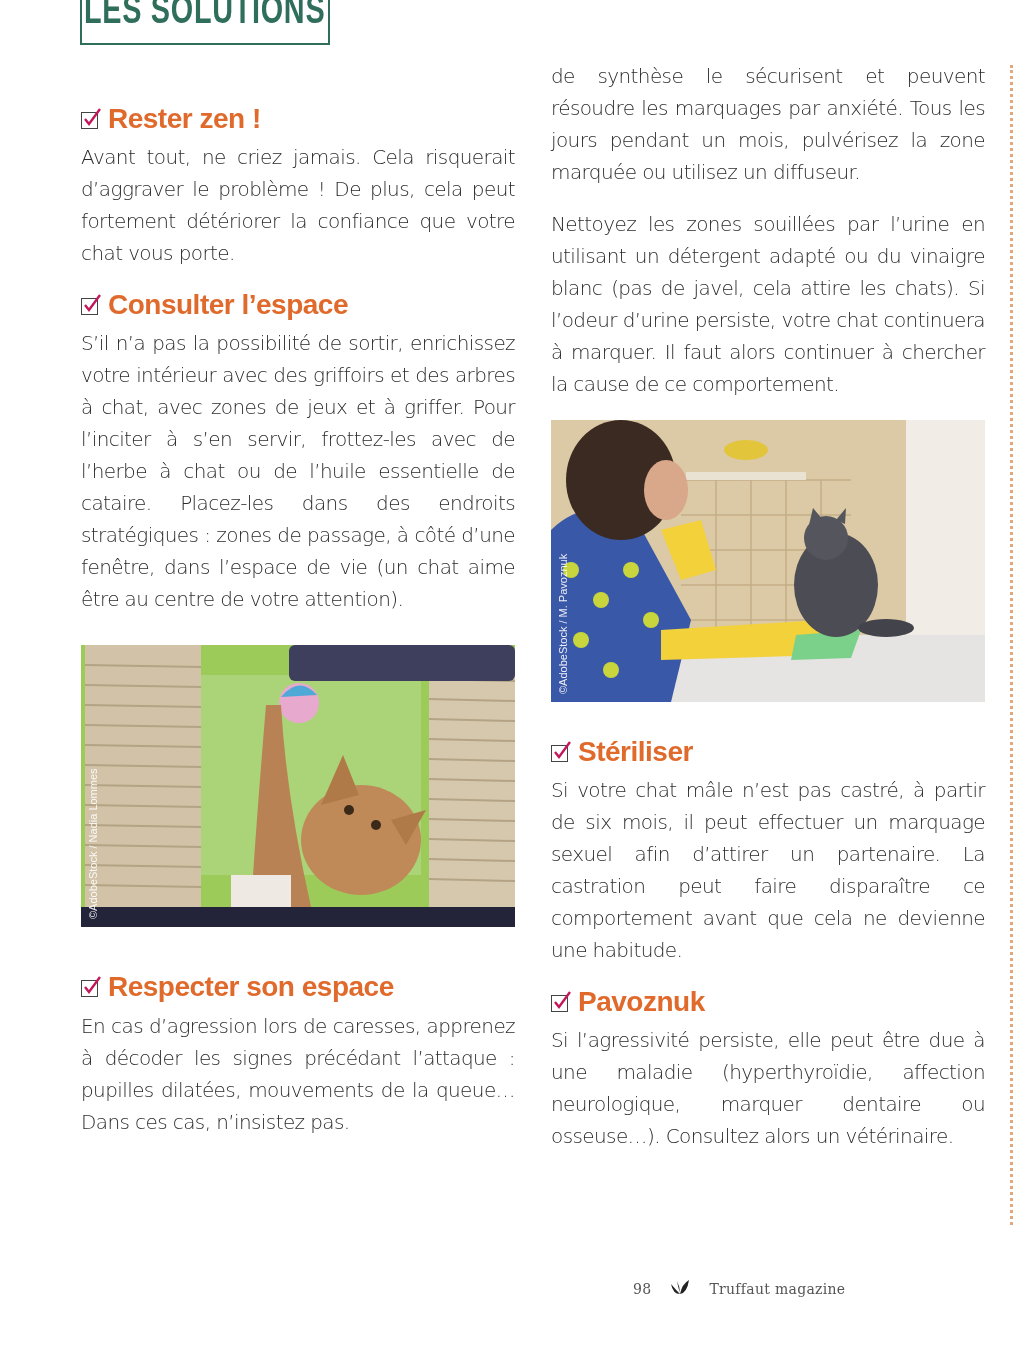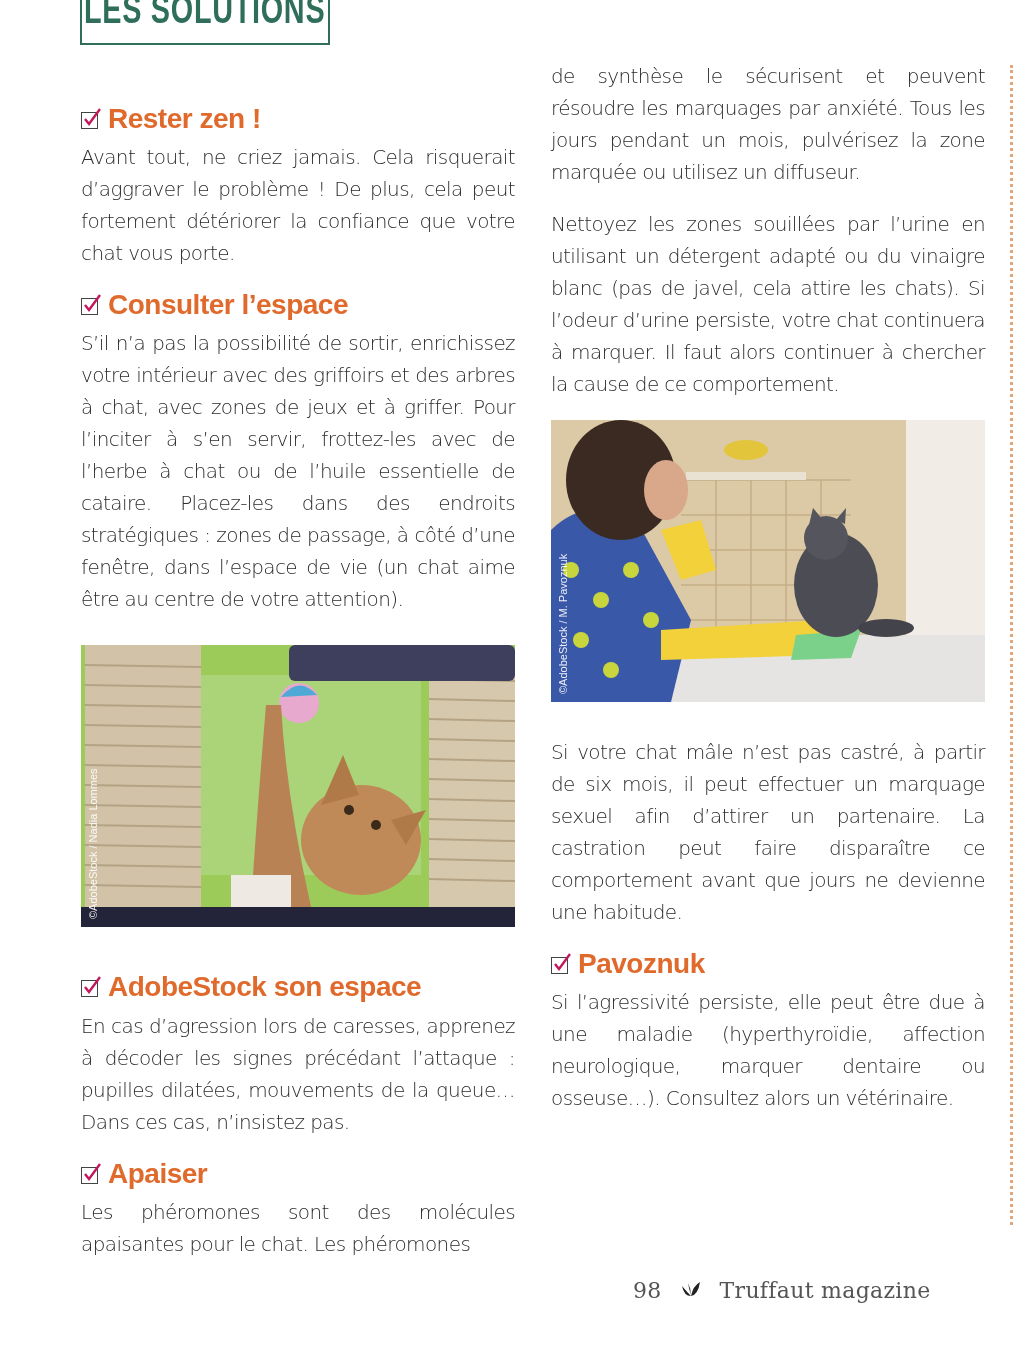--- a/index.html
+++ b/index.html
@@ -51,21 +51,21 @@
   .photo-kitten { width: 434px; height: 282px; margin: 30px 0 44px 0;
     background: linear-gradient(90deg, #8fbf4a 0%, #a7d06a 40%, #7eb34a 100%); }
   .photo-cleaning { width: 434px; height: 282px; margin: 14px 0 34px 0;
     background: #d9c6a4; }
   .dotted-rule {
     position: absolute; left: 1010px; top: 65px; height: 1160px; width: 0;
     border-left: 3px dotted #e2a77d;
   }
   .footer {
     position: absolute; left: 633px; top: 1278px;
-    font-family: "DejaVu Serif", serif; font-size: 22px; color: #555;
+    font-family: "DejaVu Serif", serif; font-size: 14px; color: #555;
     display: flex; align-items: center; gap: 18px; letter-spacing: 0.3px;
   }
 </style>
 </head>
 <body>
 
 <div class="title-box">
   <span class="title-text">LES SOLUTIONS</span>
 </div>
 
@@ -143,36 +143,25 @@
     <span class="photo-credit">©AdobeStock / Nadia Lommes</span>
   </div>
 
   <div class="section">
     <div class="section-head">
       <span class="check">
         <svg width="22" height="22" viewBox="0 0 22 22">
             <path d="M4 12 L8 17 L19 2" fill="none" stroke="#c2185b" stroke-width="2.4"></path>
           </svg>
       </span>
-      <span class="section-title">AdobeStock son espace</span>
+      <span class="section-title">Respecter son espace</span>
     </div>
     <p class="body-text">En cas d’agression lors de caresses, apprenez à décoder les signes précédant l’attaque : pupilles dilatées, mouvements de la queue… Dans ces cas, n’insistez pas.</p>
   </div>
 
-  <div class="section">
-    <div class="section-head">
-      <span class="check">
-        <svg width="22" height="22" viewBox="0 0 22 22">
-            <path d="M4 12 L8 17 L19 2" fill="none" stroke="#c2185b" stroke-width="2.4"></path>
-          </svg>
-      </span>
-      <span class="section-title">Apaiser</span>
-    </div>
-    <p class="body-text">Les phéromones sont des molécules apaisantes pour le chat. Les phéromones</p>
-  </div>
 </div>
 
 <div class="col right">
   <div class="section">
     <p class="body-text">de synthèse le sécurisent et peuvent résoudre les marquages par anxiété. Tous les jours pendant un mois, pulvérisez la zone marquée ou utilisez un diffuseur.</p>
   </div>
 
   <div class="section">
     <p class="body-text">Nettoyez les zones souillées par l’urine en utilisant un détergent adapté ou du vinaigre blanc (pas de javel, cela attire les chats). Si l’odeur d’urine persiste, votre chat continuera à marquer. Il faut alors continuer à chercher la cause de ce comportement.</p>
   </div>
@@ -212,21 +201,29 @@
       <ellipse cx="285" cy="165" rx="42" ry="52" fill="#4c4c55"></ellipse>
       <circle cx="275" cy="118" r="22" fill="#55555e"></circle>
       <path d="M258 105 L262 88 L272 100 Z" fill="#55555e"></path>
       <path d="M285 100 L295 88 L294 104 Z" fill="#55555e"></path>
       <ellipse cx="335" cy="208" rx="28" ry="9" fill="#43434b"></ellipse>
     </svg>
     <span class="photo-credit">©AdobeStock / M. Pavoznuk</span>
   </div>
 
   <div class="section">
-    <p class="body-text">Si votre chat mâle n’est pas castré, à partir de six mois, il peut effectuer un marquage sexuel afin d’attirer un partenaire. La castration peut faire disparaître ce comportement avant que jours ne devienne une habitude.</p>
+    <div class="section-head">
+      <span class="check">
+        <svg width="22" height="22" viewBox="0 0 22 22">
+            <path d="M4 12 L8 17 L19 2" fill="none" stroke="#c2185b" stroke-width="2.4"></path>
+          </svg>
+      </span>
+      <span class="section-title">Stériliser</span>
+    </div>
+    <p class="body-text">Si votre chat mâle n’est pas castré, à partir de six mois, il peut effectuer un marquage sexuel afin d’attirer un partenaire. La castration peut faire disparaître ce comportement avant que cela ne devienne une habitude.</p>
   </div>
 
   <div class="section">
     <div class="section-head">
       <span class="check">
         <svg width="22" height="22" viewBox="0 0 22 22">
             <path d="M4 12 L8 17 L19 2" fill="none" stroke="#c2185b" stroke-width="2.4"></path>
           </svg>
       </span>
       <span class="section-title">Pavoznuk</span>

